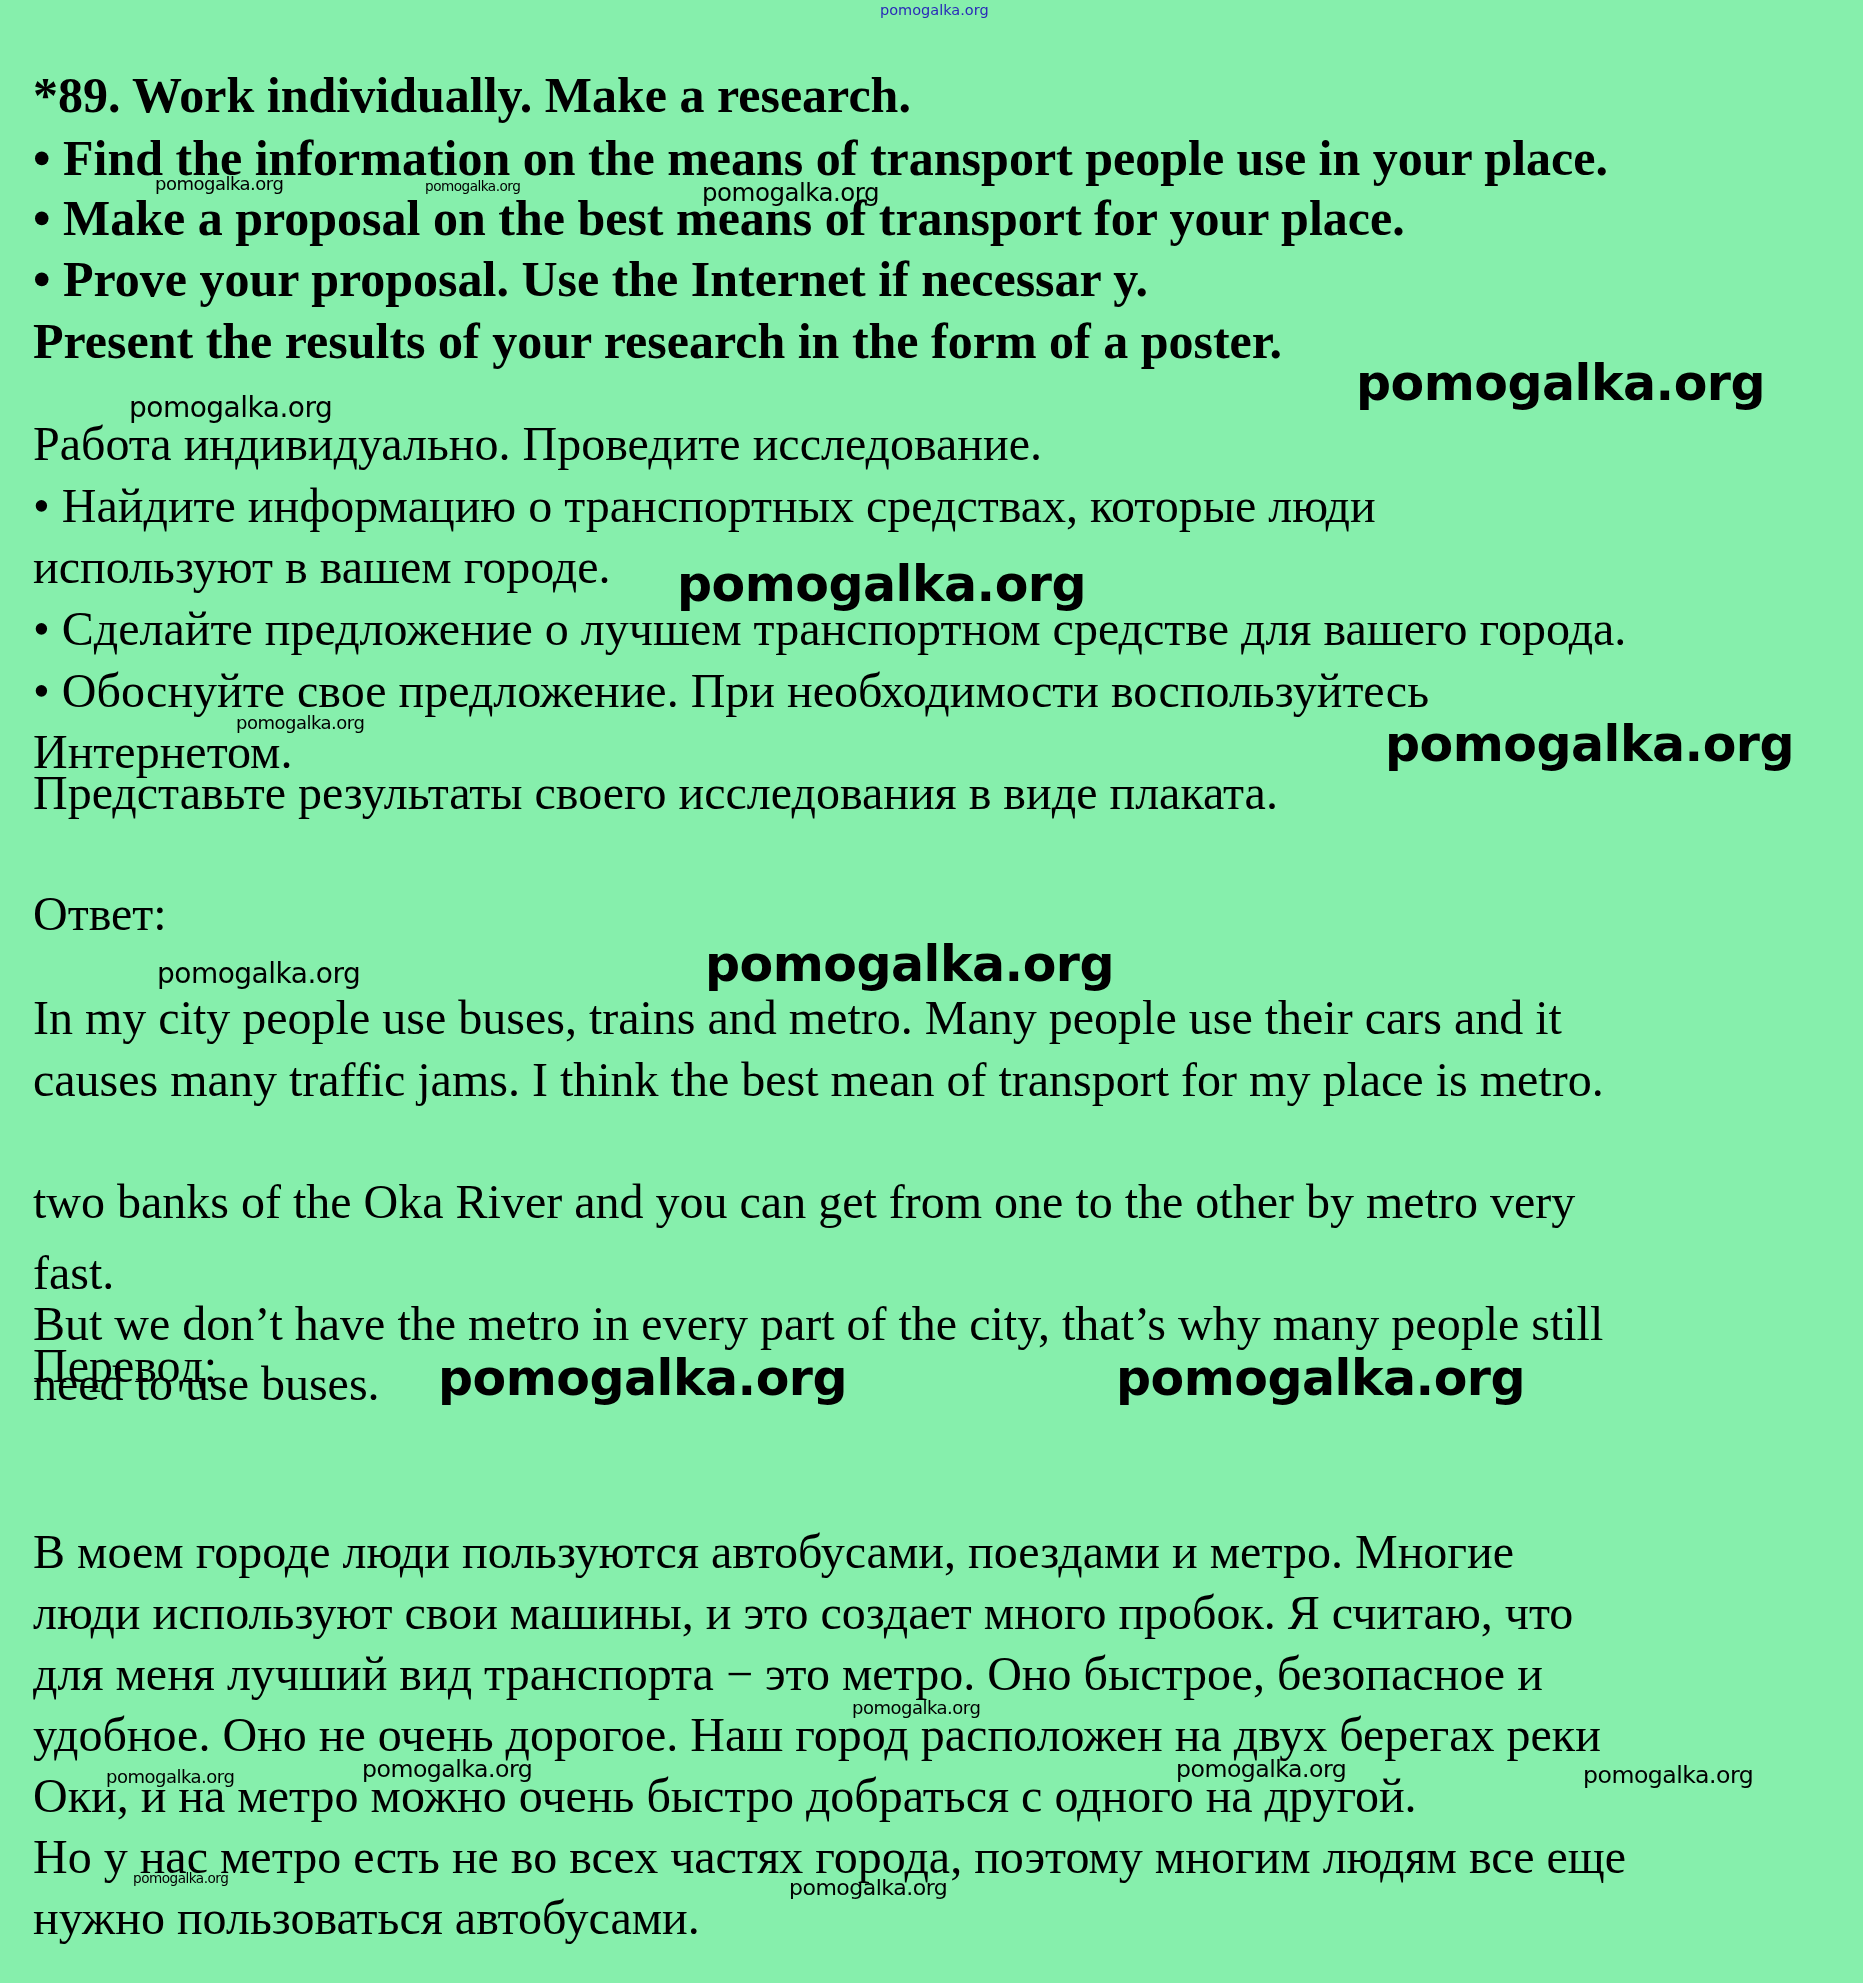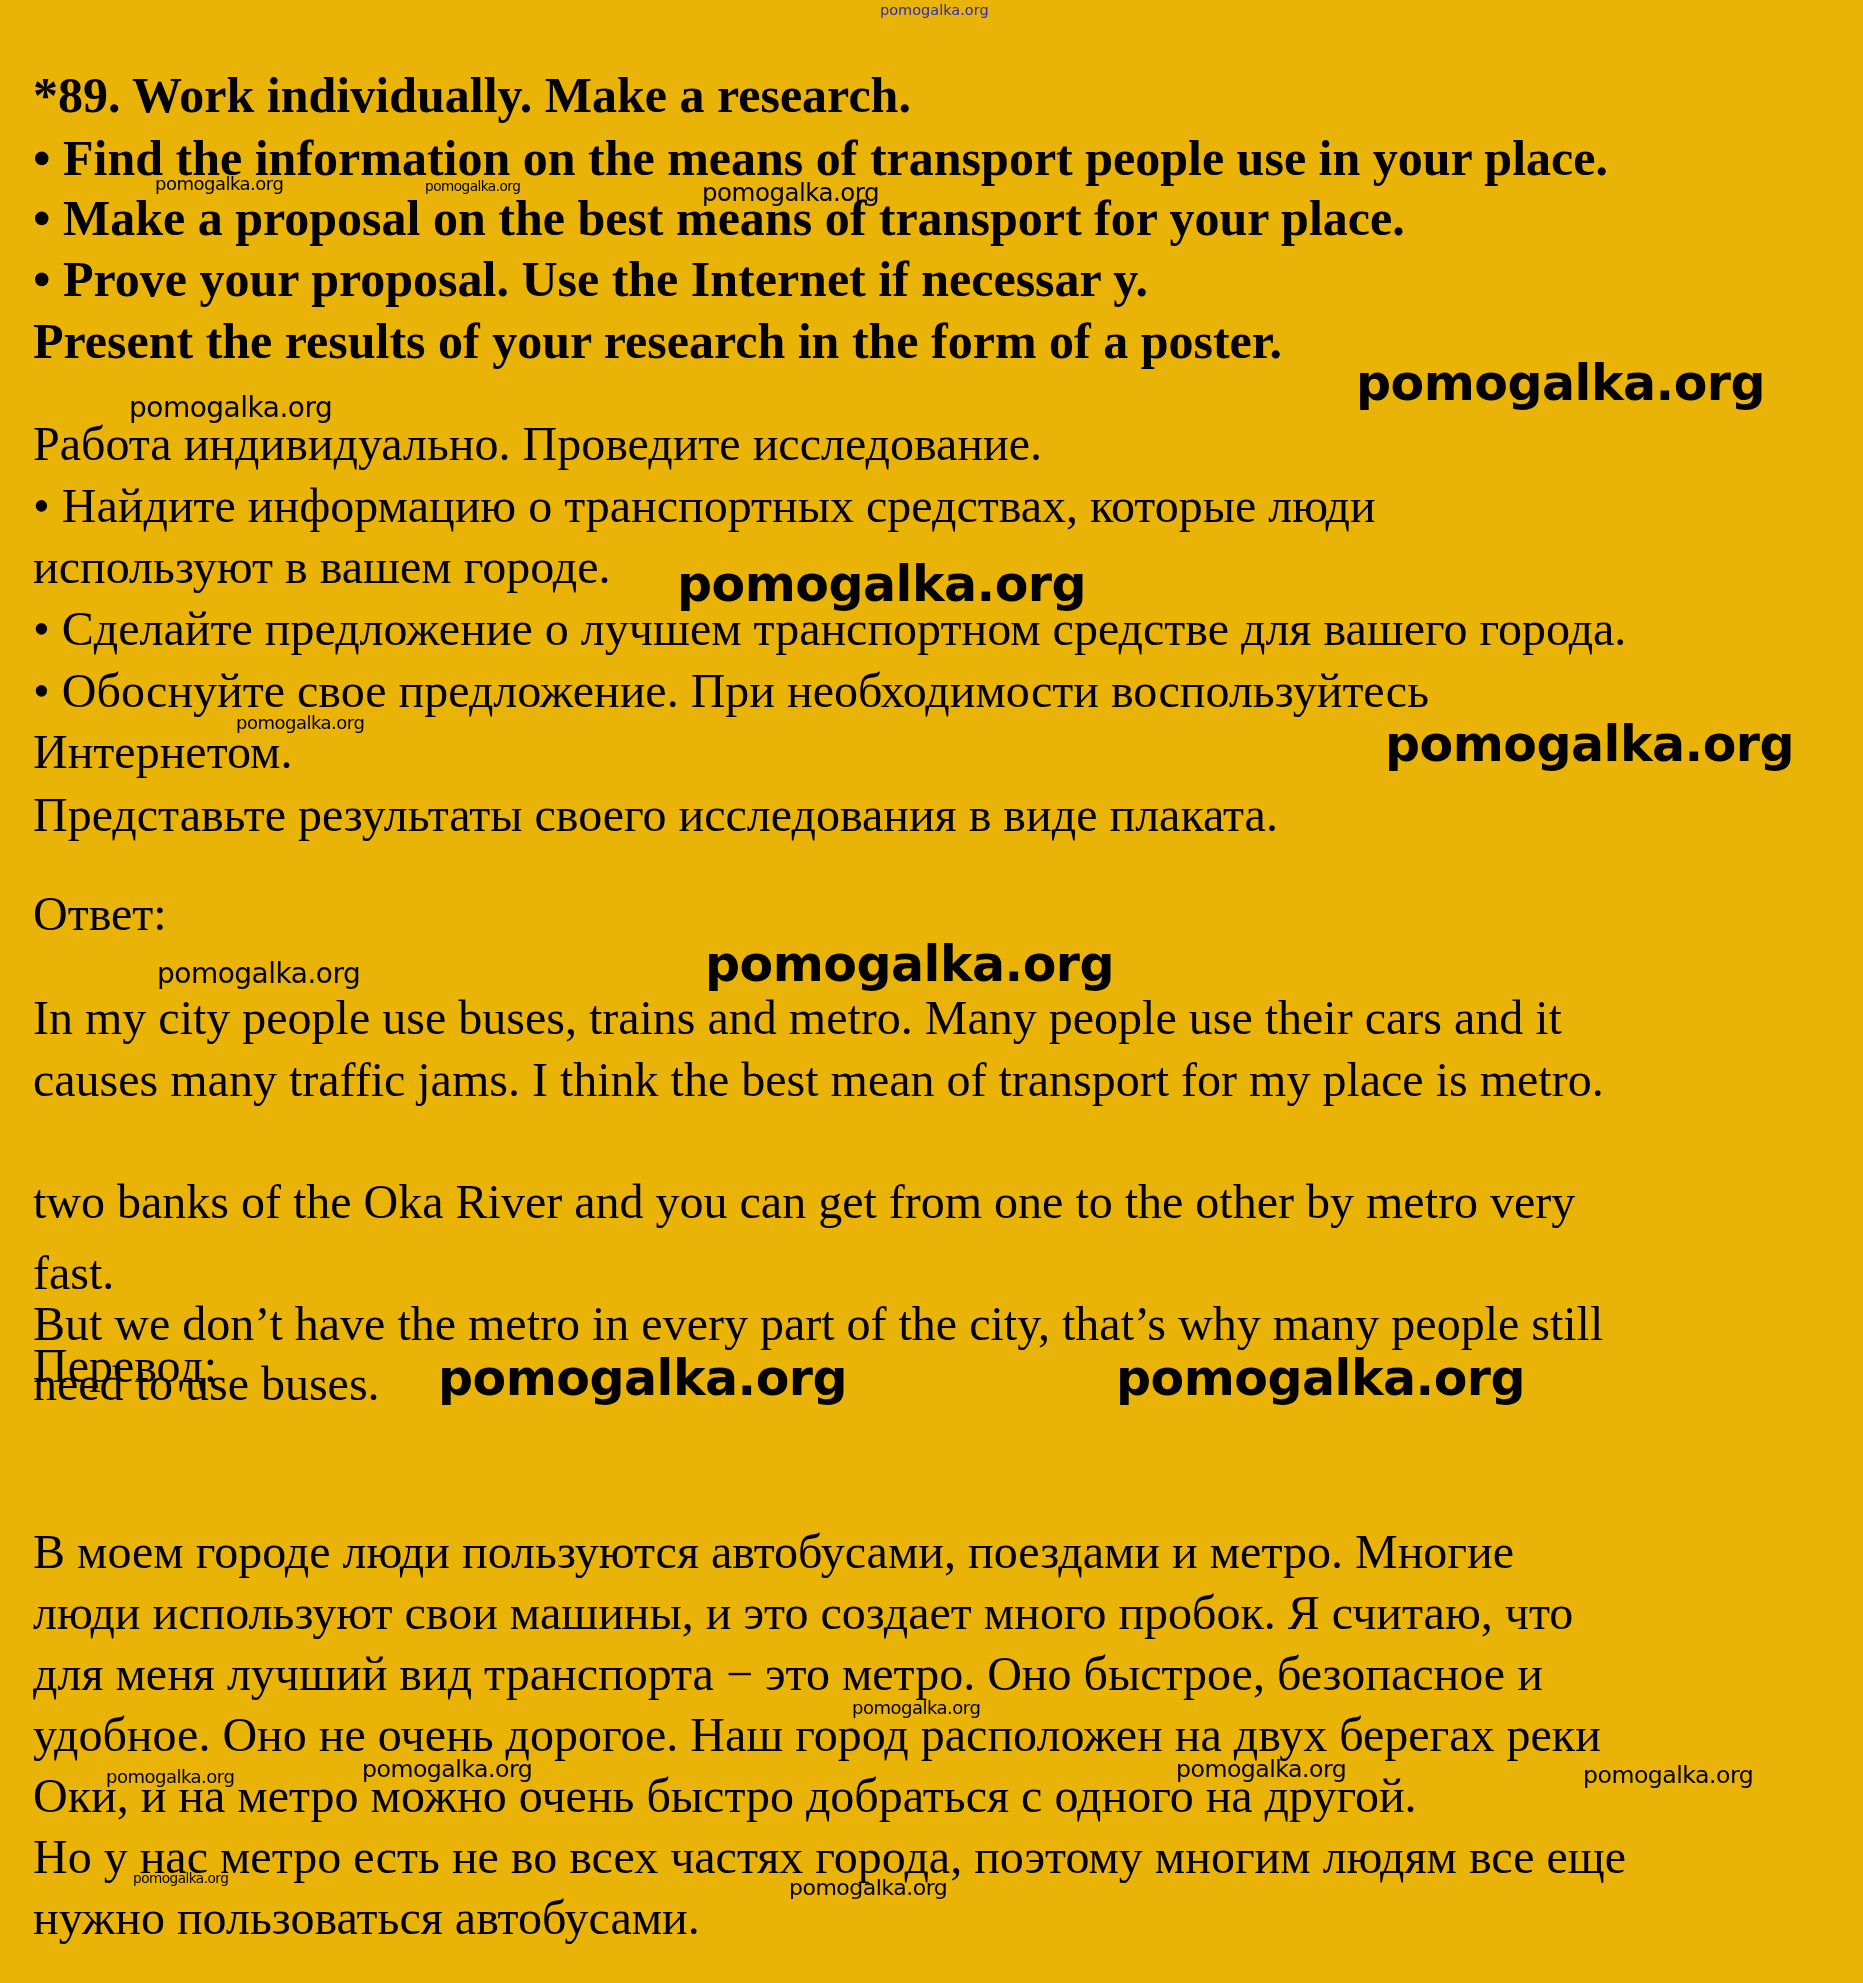--- a/index.html
+++ b/index.html
@@ -1,17 +1,17 @@
 <!DOCTYPE html>
 <html style="font-size:14.5px"><head>
 <meta charset="utf-8">
 <style>
   html, body { margin: 0; padding: 0; background: #ffffff; }
   body { width: 1864px; height: 1984px; position: relative; overflow: hidden; }
-  .page { position: absolute; left: 0; top: 0; width: 1864px; height: 1984px; background: #eab308; }
+  .page { position: absolute; left: 0; top: 0; width: 1864px; height: 1984px; background: #86efac; }
   .line {
     position: absolute; left: 33px; white-space: nowrap; color: #000;
     font-family: "Liberation Serif", "DejaVu Serif", serif;
     transform-origin: left center;
   }
   .bold { font-weight: bold; font-size: 50px; line-height: 58px; }
   .reg { font-size: 48px; line-height: 56px; }
   .ital { font-size: 48px; line-height: 56px; }
   .wm {
     position: absolute; white-space: nowrap; color: #000;
@@ -39,21 +39,21 @@
   <div class="line bold" style="top:189px">• Make a proposal on the best means of transport for your place.</div>
   <div class="line bold" style="top:250px">• Prove your proposal. Use the Internet if necessar y.</div>
   <div class="line bold" style="top:312px">Present the results of your research in the form of a poster.</div>
 
   <div class="line reg" style="top:416px">Работа индивидуально. Проведите исследование.</div>
   <div class="line reg" style="top:478px">• Найдите информацию о транспортных средствах, которые люди</div>
   <div class="line reg" style="top:539px">используют в вашем городе.</div>
   <div class="line reg" style="top:601px">• Сделайте предложение о лучшем транспортном средстве для вашего города.</div>
   <div class="line reg" style="top:663px">• Обоснуйте свое предложение. При необходимости воспользуйтесь</div>
   <div class="line reg" style="top:724px">Интернетом.</div>
-  <div class="line reg" style="top:787px">Представьте результаты своего исследования в виде плаката.</div>
+  <div class="line reg" style="top:765px">Представьте результаты своего исследования в виде плаката.</div>
 
   <div class="line ital" style="top:886px">Ответ:</div>
   <div class="line reg" style="top:990px">In my city people use buses, trains and metro. Many people use their cars and it</div>
   <div class="line reg" style="top:1052px">causes many traffic jams. I think the best mean of transport for my place is metro.</div>
   <div class="line reg" style="top:1174px">two banks of the Oka River and you can get from one to the other by metro very</div>
   <div class="line reg" style="top:1245px">fast.</div>
   <div class="line reg" style="top:1296px">But we don’t have the metro in every part of the city, that’s why many people still</div>
   <div class="line reg" style="top:1356px">need to use buses.</div>
 
   <div class="line ital" style="top:1338px">Перевод:</div>

